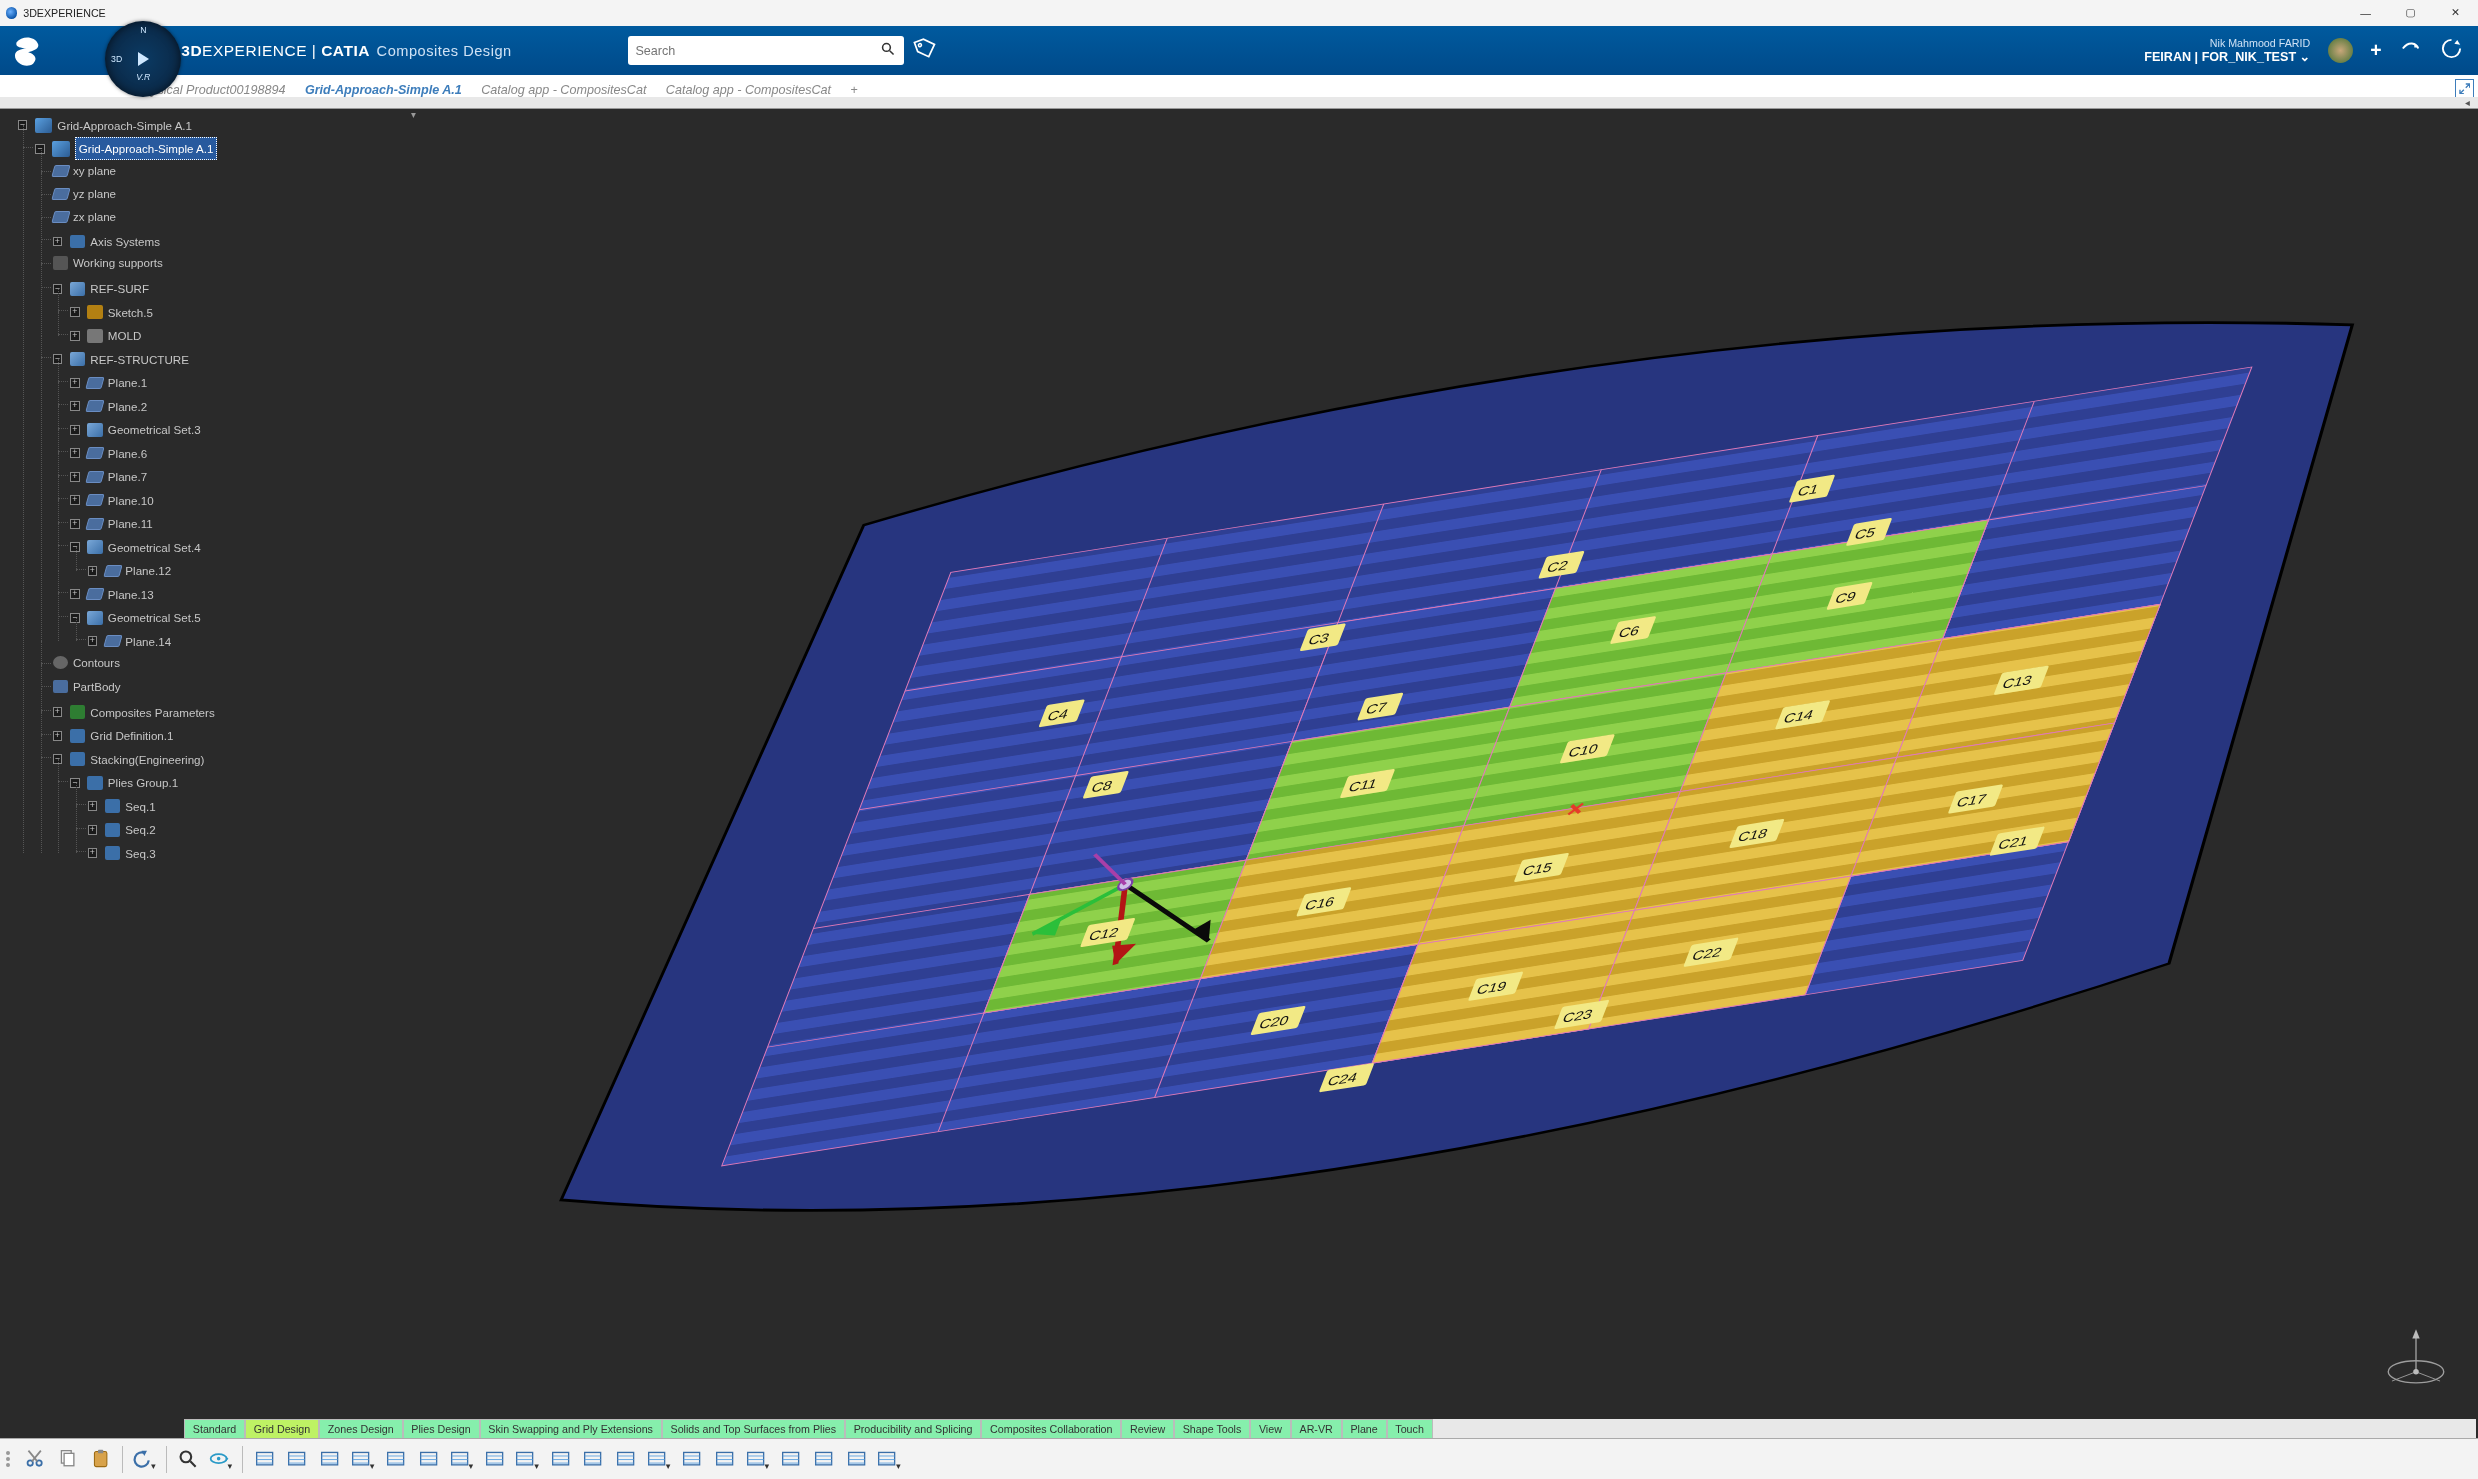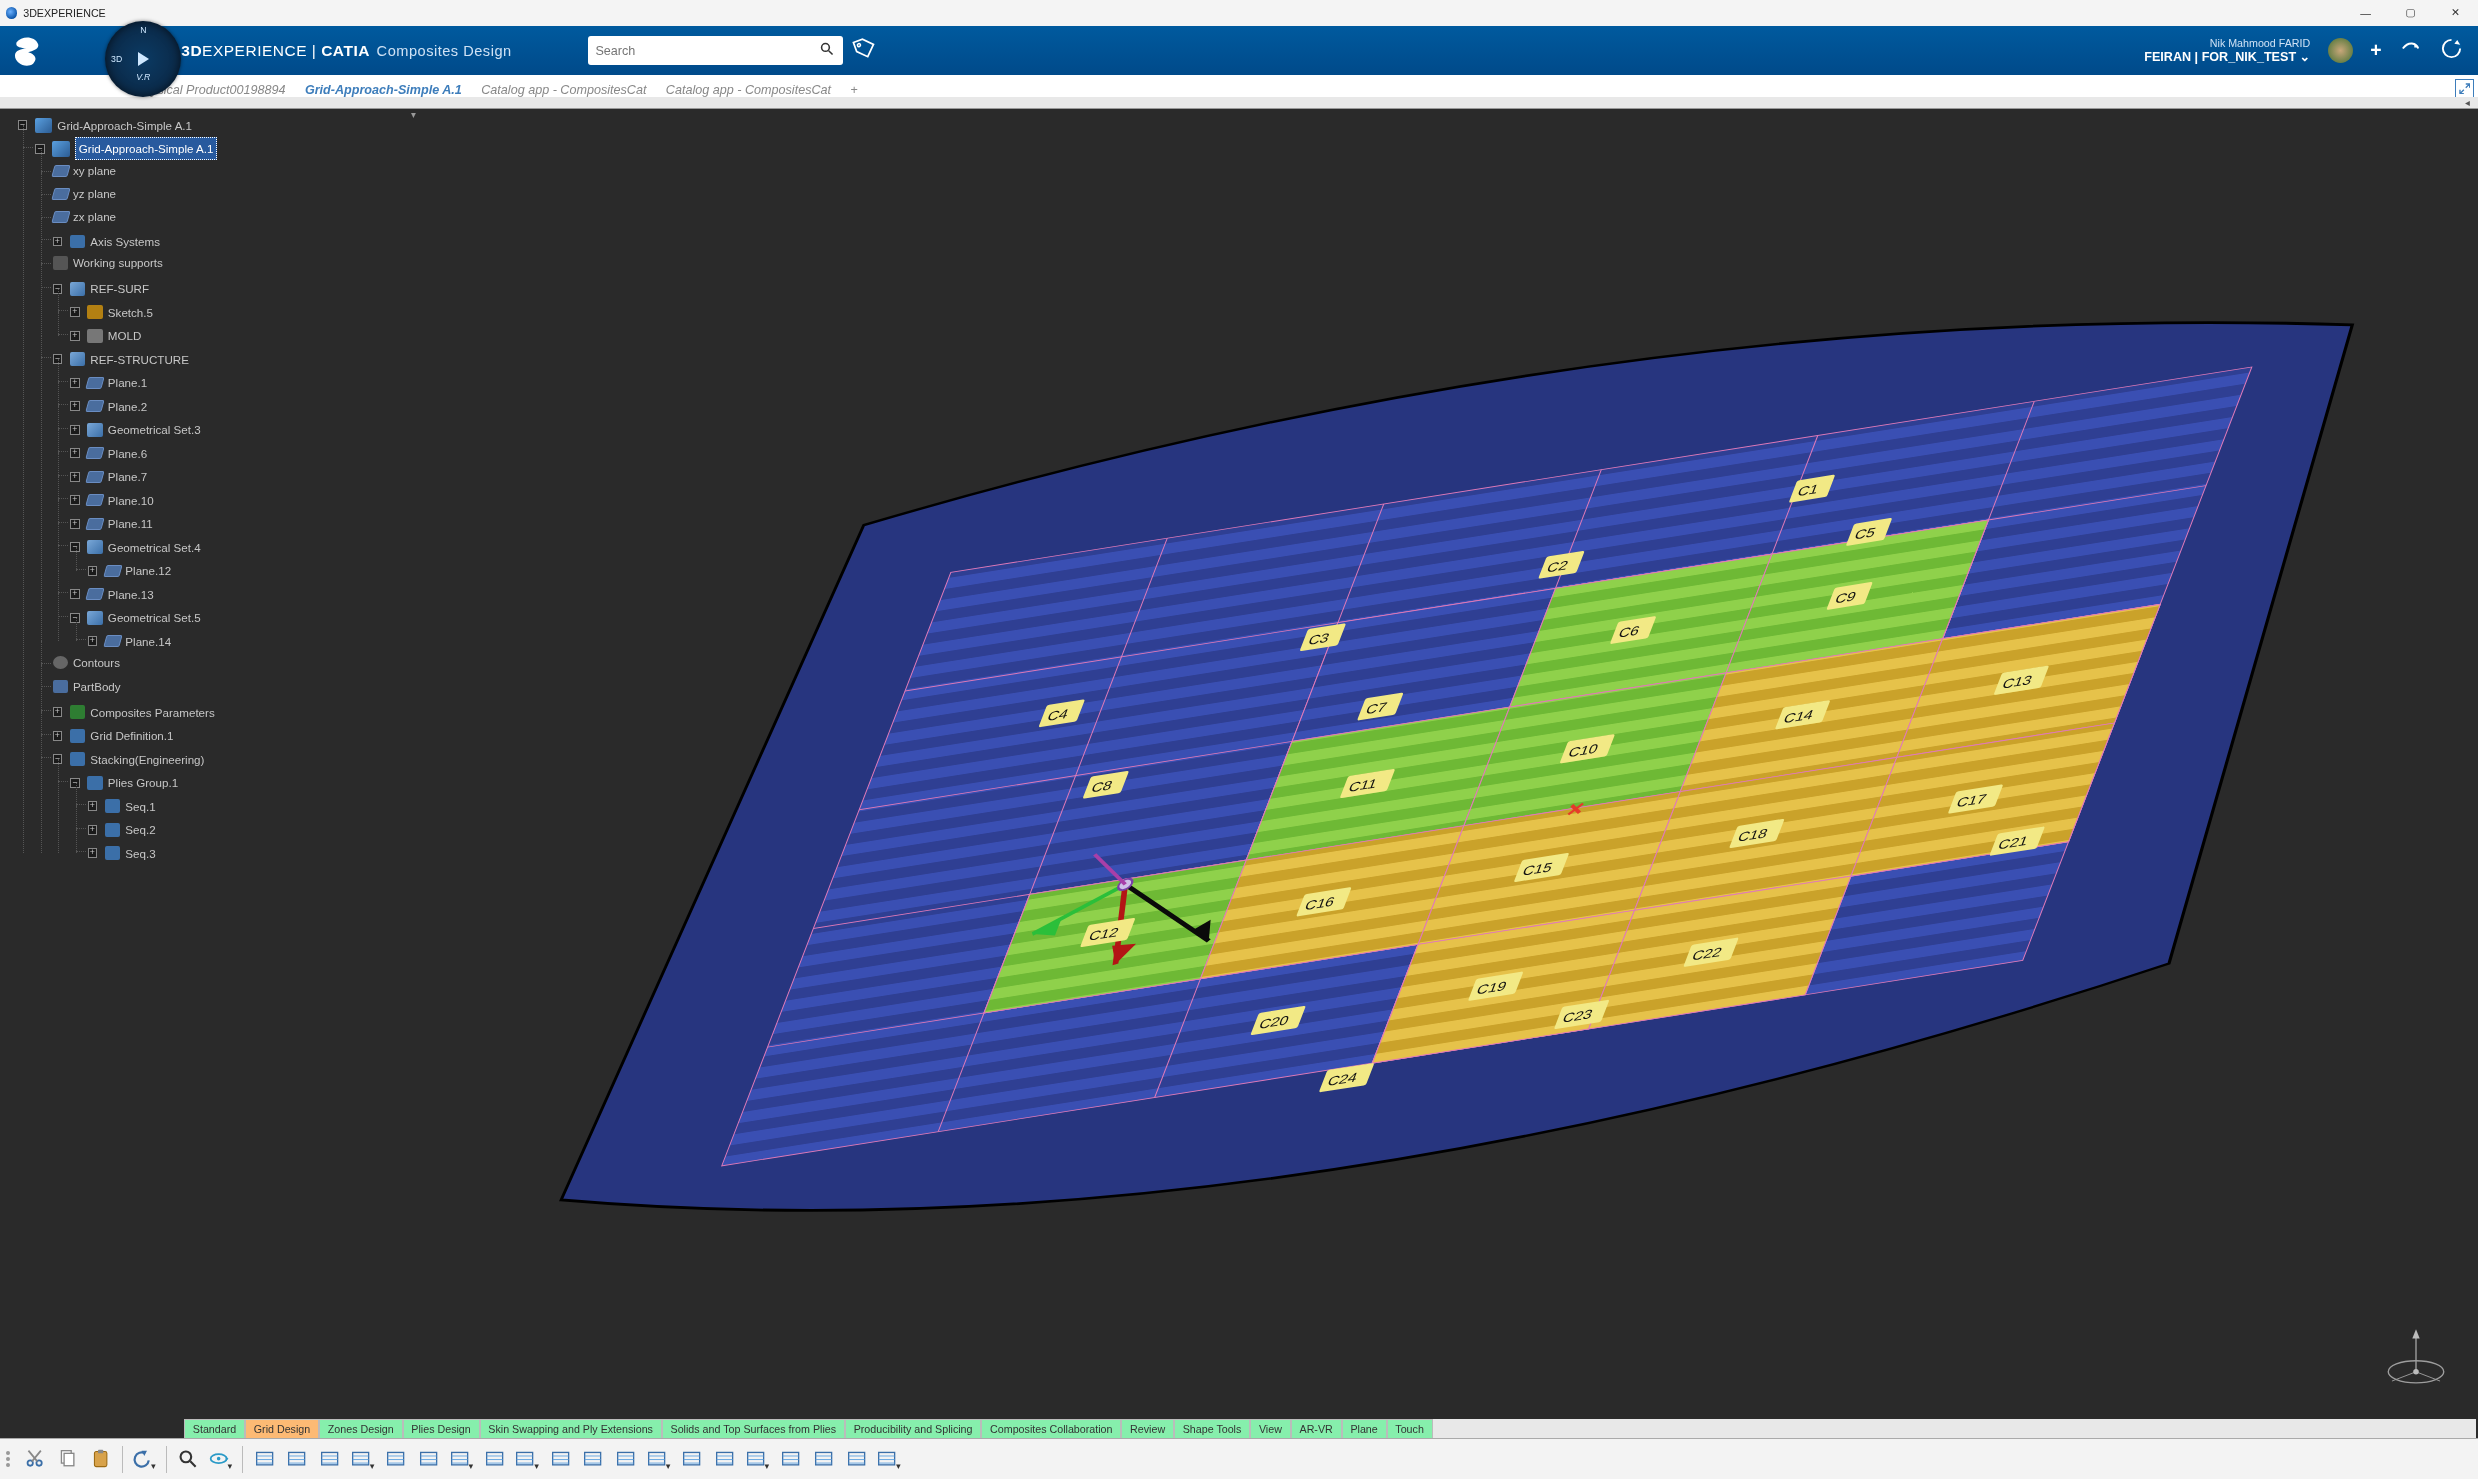--- a/index.html
+++ b/index.html
@@ -20,21 +20,21 @@
   .compass .play { width:0;height:0;border-left:11.6px solid #cfe8ff;border-top:7.8px solid transparent;border-bottom:7.8px solid transparent; }
   .compass .lbl { position:absolute; font-size:8.7px; color:#cfe8ff; }
   .compass .north { top:3.9px; }
   .compass .south { bottom:15px;font-style:italic; }
   .compass .west { left:5.8px; }
   .brand-logo { width:33px; height:33px; margin-left:9.7px; margin-right:13.6px; }
   .brand-logo svg { width:100%; height:100%; }
   .brand-text { font-size:15.5px; letter-spacing:0.5px; }
   .brand-text b { font-weight:700; }
   .brand-text .mod { font-size:14.6px; color:#cfe2f5; margin-left:1.9px;text-align:right; }
-  .searchbox { margin-left:76px; width:255px; height:29px; background:#fff; border-radius:2.9px; display:flex; align-items:center; padding:0 7.8px; }
+  .searchbox { margin-left:116px; width:276px; height:29px; background:#fff; border-radius:2.9px; display:flex; align-items:center; padding:0 7.8px; }
   .searchbox input { border:none; outline:none; flex:1; font-size:12.6px; color:#333; background:transparent; }
   .searchbox .sicon { color:#333; font-size:15.5px; }
   .tag-icon { margin-left:11.6px; color:#fff; font-size:21.3px; transform:rotate(-20deg); }
   .header-right { margin-left:auto; display:flex; align-items:center; gap:17.5px; padding-right:15.5px; font-size:11.6px; }
   .userblock { text-align:right; line-height:13.6px; }
   .userblock .u1 { font-size:10.7px; color:#cfe2f5; }
   .userblock .u2 { font-size:12.6px; font-weight:600; }
   .avatar { width:25px; height:25px; border-radius:50%; background:radial-gradient(circle,#c9a77a 0%, #5b7a3f 80%); }
   .hicon { color:#fff; font-size:19.4px; font-weight:700; }
   .hicon.share svg, .hicon.refresh svg { width:23px;height:23px; }
@@ -77,21 +77,21 @@
   
   .viewport { flex:1; background:#2a2a2a; position:relative; border-left:5.8px solid #2a2a2a; }
   .grip-v { position:absolute; left:-1.9px; top:0; font-size:9.7px; color:#999; }
   .viewport svg { width:100%; height:100%; }
   .cell-label { font-size:14px; fill:#111; font-weight:500; }
   .cell-label-box { fill:#f2e985; }
   .compass3d { position:absolute; right:25px; bottom:25px; width:74px; height:74px; opacity:.9; }
   
   .bottomtabs { position:absolute; left:184px; right:1.9px; bottom:41px; height:19.4px; background:#e8e8e8; display:flex; font-size:10.7px; }
   .btab { padding:2.9px 7.8px; border:1px solid #bbb; border-bottom:none; background:#86efac; color:#333; }
-  .btab.active { background:#fdba74; font-weight:400; }
+  .btab.active { background:#bef264; font-weight:400; }
   
   .toolbar { position:absolute; left:0; right:0; bottom:0; height:41px; background:#f3f3f3; border-top:1px solid #aaa; display:flex; align-items:center; padding:0 5.8px; gap:1.9px; }
   .tgrip { width:7.8px; height:27px; display:flex; flex-direction:column; justify-content:center; gap:1.9px; margin-right:3.9px; }
   .tgrip span{ width:3.9px; height:3.9px; background:#999; border-radius:50%; }
   .tbtn { width:31px; height:31px; border:1px solid transparent; border-radius:2.9px; display:flex; align-items:center; justify-content:center; }
   .tbtn svg { width:21.3px; height:21.3px; }
   .tsep { width:1px; height:27px; background:#bbb; margin:0 3.9px; }
   .tbtn .dd { font-size:7.8px; color:#333; margin-left:-2.9px; align-self:flex-end; margin-bottom:2.9px;}
 </style>
 </head>

